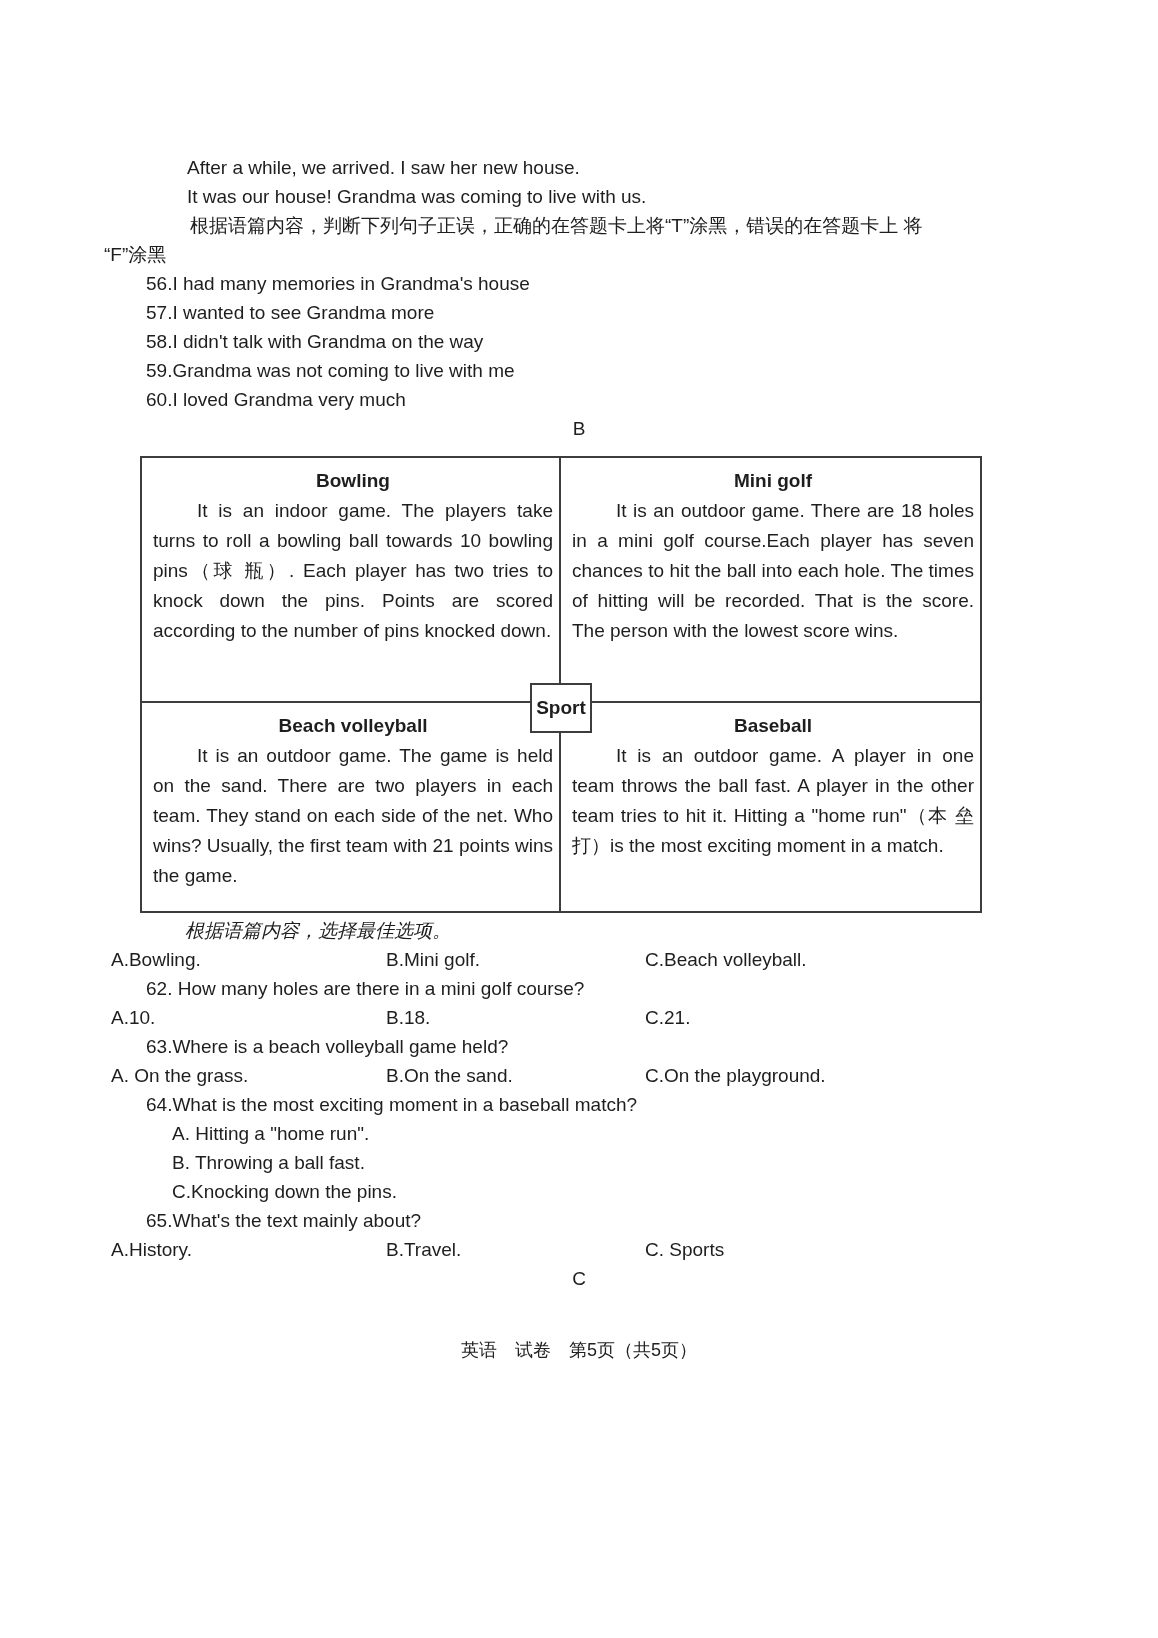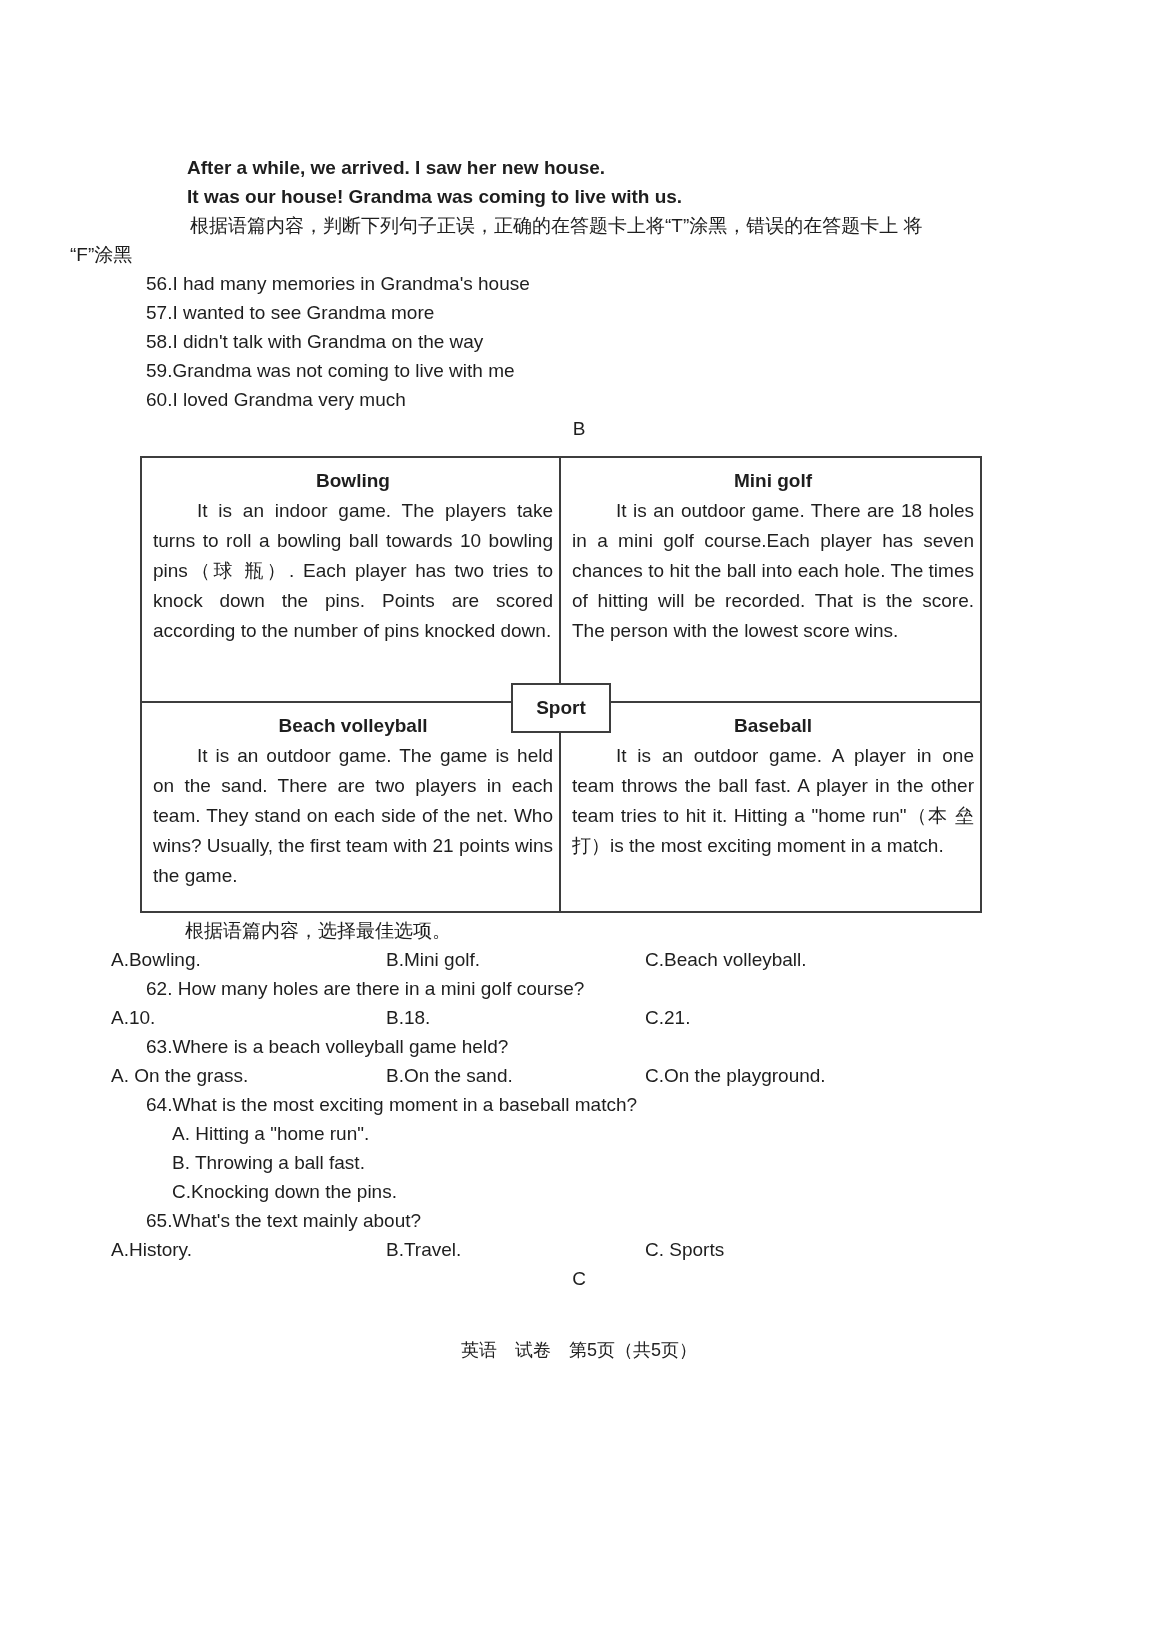--- a/index.html
+++ b/index.html
@@ -13,23 +13,23 @@
     overflow: hidden;
   }
   .page {
     position: absolute;
     inset: 0;
     padding-top: 153px;
     font-size: 19px;
     line-height: 29px;
     box-sizing: border-box;
   }
-  .ml187 { margin-left: 187px; font-weight: bold; }
+  .ml187 { margin-left: 187px; }
   .ml190 { margin-left: 190px; }
-  .ml145 { margin-left: 70px; }
+  .ml145 { margin-left: 104px; }
   .ml146 { margin-left: 146px; }
   .center { text-align: center; }
 
   .tbl {
     position: relative;
     margin: 13px 0 0 140px;
     width: 842px;
     border: 2px solid #3d3d3d;
     display: grid;
     grid-template-columns: 1fr 1fr;
@@ -41,33 +41,33 @@
   .cell.br { border-right: 2px solid #3d3d3d; }
   .cell.bb { border-bottom: 2px solid #3d3d3d; }
   .cell-title { text-align: center; font-weight: bold; }
   .cell-body { text-align: justify; text-indent: 44px; }
 
   .sport-box {
     position: absolute;
     left: 50%;
     top: 225px;
     transform: translateX(-50%);
-    width: 100px;
+    width: 62px;
     height: 50px;
     background: #ffffff;
     border: 2px solid #3d3d3d;
     display: flex;
     align-items: center;
     justify-content: center;
     font-weight: bold;
     box-sizing: border-box;
     z-index: 2;
   }
 
-  .mc-instr { margin-left: 185px; margin-top: 3px; }
+  .mc-instr { margin-left: 185px; margin-top: 3px; font-style: italic; }
   .opt-row {
     margin-left: 111px;
     display: grid;
     grid-template-columns: 275px 259px 1fr;
   }
   .opt-col { margin-left: 172px; }
 
   .footer {
     margin-top: 43px;
     text-align: center;

